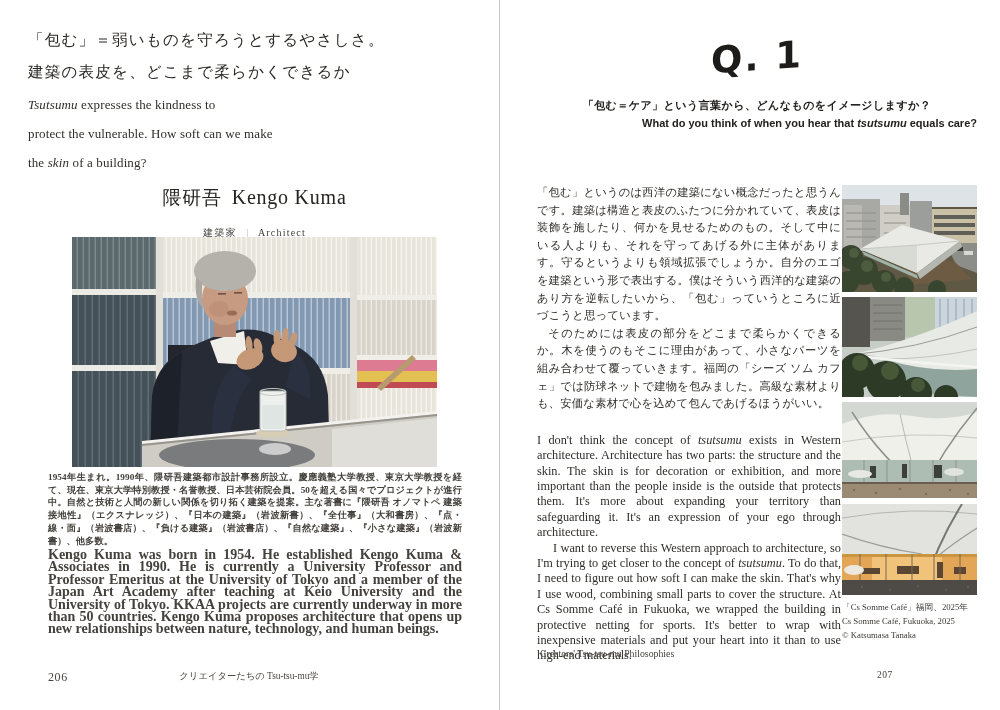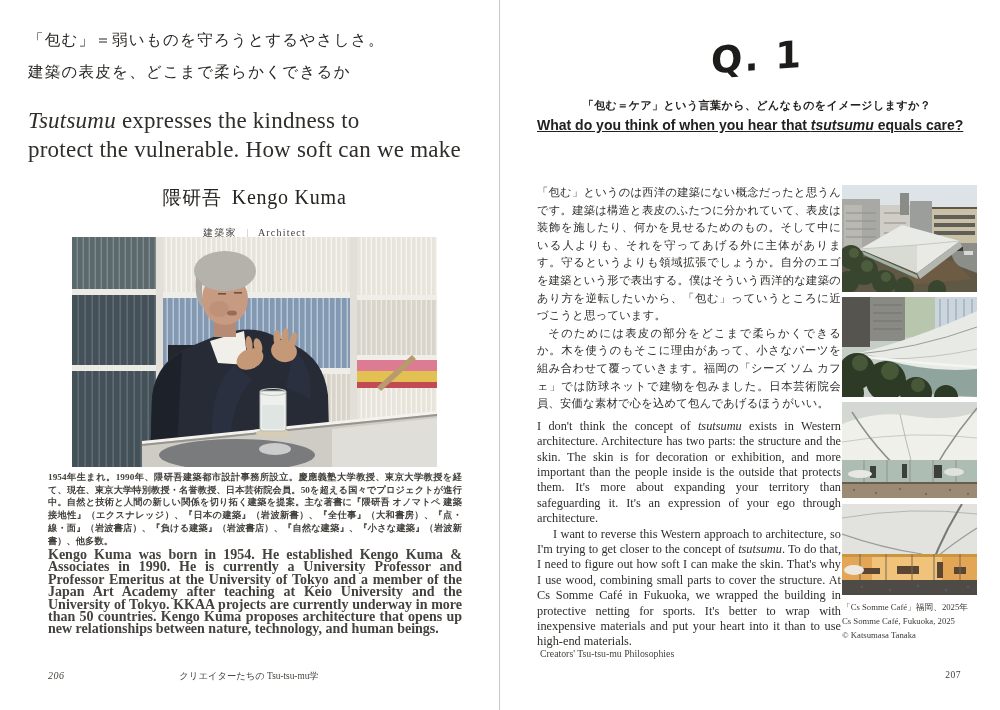--- a/index.html
+++ b/index.html
@@ -10,84 +10,85 @@
     font-family:"Liberation Serif","DejaVu Serif",serif;
     color:#2e2c29;
   }
   .abs { position:absolute; }
 
   
   .divider { position:absolute; left:499px; top:0; width:1px; height:710px; background:#c9c7c4; }
 
   
   .title-ja { left:28px; top:24px; font-size:15.5px; line-height:32px; letter-spacing:.08em; color:#2a2825; }
-  .title-en { left:28px; top:106px; font-size:23px; line-height:29px; color:#302e2b; letter-spacing:.01em; }
+  .title-en { left:28px; top:90px; font-size:13px; line-height:29px; color:#302e2b; letter-spacing:.01em; }
   .title-en em, .serif-em { font-style:italic; }
 
   .name-row { left:72px; top:185px; width:365px; text-align:center; font-size:19px; letter-spacing:.04em; color:#262421; }
   .name-row .name-en { margin-left:10px; font-size:20px;text-align:right; }
   .role-row { left:72px; top:226px; width:365px; text-align:center; font-size:10px; letter-spacing:.12em; color:#3e3b37; }
   .role-row .sep { display:inline-block; margin:0 9px; color:#8a8781; transform:scaleX(.6); }
 
   .portrait-frame { left:72px; top:237px; width:365px; height:230px; overflow:hidden; }
   .portrait-frame svg, .ph svg { display:block; width:100%; height:100%; }
 
   .bio { left:48px; width:414px; text-align:justify;font-weight:bold; }
   .bio-ja { top:471px; font-size:9.2px; line-height:12.7px; color:#45423d; letter-spacing:.01em; }
   .bio-en { top:549px; font-size:14px; line-height:12.4px; color:#45423d; }
 
-  .pgnum-left  { left:48px; top:670px; font-size:10px; color:#45423d; letter-spacing:.05em;font-style:italic; }
+  .pgnum-left  { left:48px; top:670px; font-size:12px; color:#45423d; letter-spacing:.05em; }
   .footer-left { left:28px; top:670px; width:442px; text-align:center; font-size:9.3px; color:#45423d; }
 
   
   .qnum { left:537px; top:36px; width:440px; text-align:center;
           font-family:"DejaVu Sans","Liberation Sans",sans-serif;
           font-size:37px; font-weight:800; color:#1d1c1a; }
   .qnum span { display:inline-block; transform:rotate(-4deg) skewX(-4deg); letter-spacing:2px; }
   .q-ja { left:537px; top:98px; width:440px; text-align:center;
           font-family:"DejaVu Sans","Liberation Sans",sans-serif;
           font-size:11px; font-weight:700; letter-spacing:.04em; color:#23211f; }
-  .q-en { left:537px; top:117px; width:440px; text-align:left;
+  .q-en { left:537px; top:117px; width:440px; text-align:right;
           font-family:"Liberation Sans","DejaVu Sans",sans-serif;
-          font-size:14px; font-weight:700; color:#23211f;text-decoration:underline; }
+          font-size:11px; font-weight:700; color:#23211f; }
 
   .text-col { left:537px; top:184px; width:304px; }
   .p-ja { font-size:11.3px; line-height:17.6px; text-align:justify; color:#2f2d2a; letter-spacing:.02em; }
   .p-ja.indent { text-indent:1em; }
   .p-en { font-size:12.3px; line-height:15.4px; text-align:justify; color:#2f2d2a; }
-  .p-en.first { margin-top:6px; }
+  .p-en.first { margin-top:20px; }
   .p-en.indent { text-indent:1.3em; }
 
   .photo-col { left:842px; top:185px; width:135px; }
   .ph { width:135px; overflow:hidden; }
   .ph1 { height:107px; margin-bottom:5px; }
   .ph2 { height:100px; margin-bottom:5px; }
   .ph3 { height:96px;  margin-bottom:6px; }
   .ph4 { height:91px; }
 
   .caption { left:842px; top:600px; width:150px; font-size:8.7px; line-height:14px; color:#3c3a36; }
 
   .footer-right { left:540px; top:648px; font-size:9.8px; color:#45423d; }
-  .pgnum-right  { left:877px; top:670px; width:84px; text-align:right; font-size:9.5px; color:#45423d; letter-spacing:.05em; }
+  .pgnum-right  { left:877px; top:670px; width:84px; font-size:9.5px; color:#45423d; letter-spacing:.05em; }
 </style>
 </head>
 <body>
 
 <div class="spread">
 
   <div>
 
     <div class="abs title-ja">
       <div>「包む」＝弱いものを守ろうとするやさしさ。</div>
       <div>建築の表皮を、どこまで柔らかくできるか</div>
     </div>
 
     <div class="abs title-en">
       <div><em>Tsutsumu</em><span> expresses the kindness to</span></div>
       <div><span>protect the vulnerable. How soft can we make</span></div>
+      <div><span>the </span><em>skin</em><span> of a building?</span></div>
     </div>
 
     <div class="abs name-row">
       <span class="name-ja">隈研吾</span><span class="name-en">Kengo Kuma</span>
     </div>
 
     <div class="abs role-row">
       <span>建築家</span><span class="sep">|</span><span>Architect</span>
     </div>
 
@@ -193,21 +194,21 @@
   <div>
 
     <div class="abs qnum"><span>Q. 1</span></div>
     <div class="abs q-ja">「包む＝ケア」という言葉から、どんなものをイメージしますか？</div>
     <div class="abs q-en">
       <span>What do you think of when you hear that </span><em class="serif-em">tsutsumu</em><span> equals care?</span>
     </div>
 
     <div class="abs text-col">
       <p class="p-ja">「包む」というのは西洋の建築にない概念だったと思うんです。建築は構造と表皮のふたつに分かれていて、表皮は装飾を施したり、何かを見せるためのもの。そして中にいる人よりも、それを守ってあげる外に主体があります。守るというよりも領域拡張でしょうか。自分のエゴを建築という形で表出する。僕はそういう西洋的な建築のあり方を逆転したいから、「包む」っていうところに近づこうと思っています。</p>
-      <p class="p-ja indent">そのためには表皮の部分をどこまで柔らかくできるか。木を使うのもそこに理由があって、小さなパーツを組み合わせて覆っていきます。福岡の「シーズ ソム カフェ」では防球ネットで建物を包みました。日本芸術院会員、安価な素材で心を込めて包んであげるほうがいい。</p>
+      <p class="p-ja indent">そのためには表皮の部分をどこまで柔らかくできるか。木を使うのもそこに理由があって、小さなパーツを組み合わせて覆っていきます。福岡の「シーズ ソム カフェ」では防球ネットで建物を包みました。高級な素材よりも、安価な素材で心を込めて包んであげるほうがいい。</p>
       <p class="p-en first"><span>I don't think the concept of </span><em>tsutsumu</em><span> exists in Western architecture. Architecture has two parts: the structure and the skin. The skin is for decoration or exhibition, and more important than the people inside is the outside that protects them. It's more about expanding your territory than safeguarding it. It's an expression of your ego through architecture.</span></p>
       <p class="p-en indent"><span>I want to reverse this Western approach to architecture, so I'm trying to get closer to the concept of </span><em>tsutsumu</em><span>. To do that, I need to figure out how soft I can make the skin. That's why I use wood, combining small parts to cover the structure. At Cs Somme Café in Fukuoka, we wrapped the building in protective netting for sports. It's better to wrap with inexpensive materials and put your heart into it than to use high-end materials.</span></p>
     </div>
 
     <div class="abs photo-col">
 
       <figure class="ph ph1">
         <svg viewBox="0 0 135 107" preserveAspectRatio="none">
           <rect width="135" height="107" fill="#5f5844"></rect>
           <rect width="135" height="22" fill="#dde3e6"></rect>

